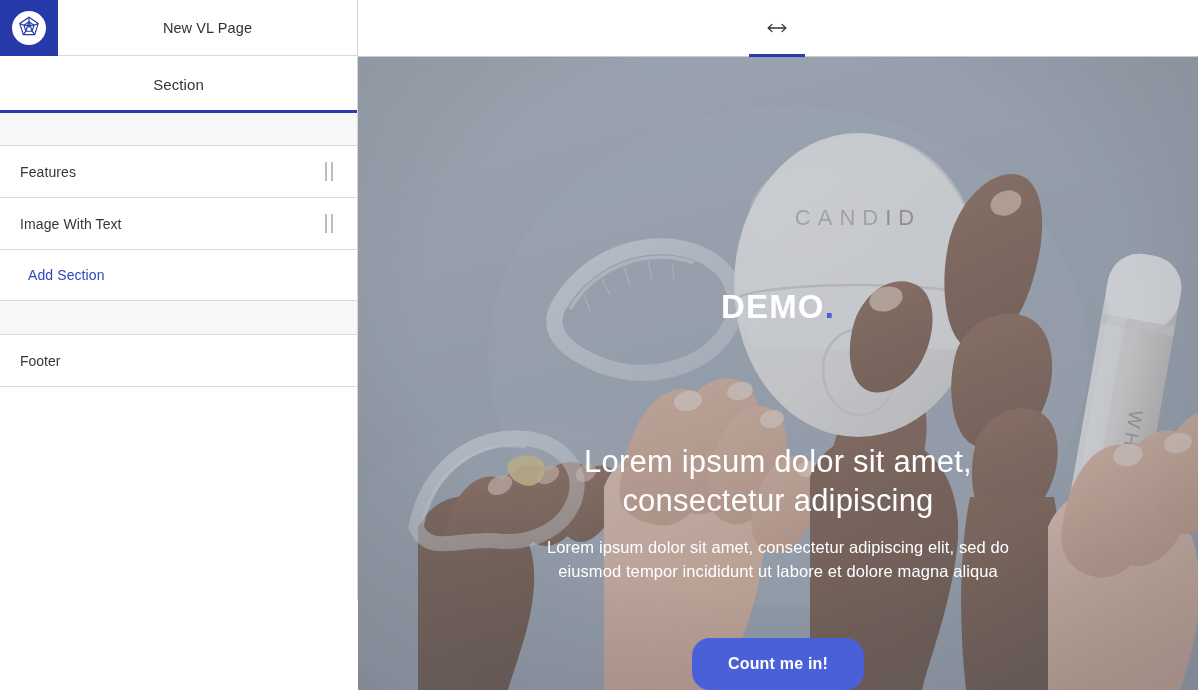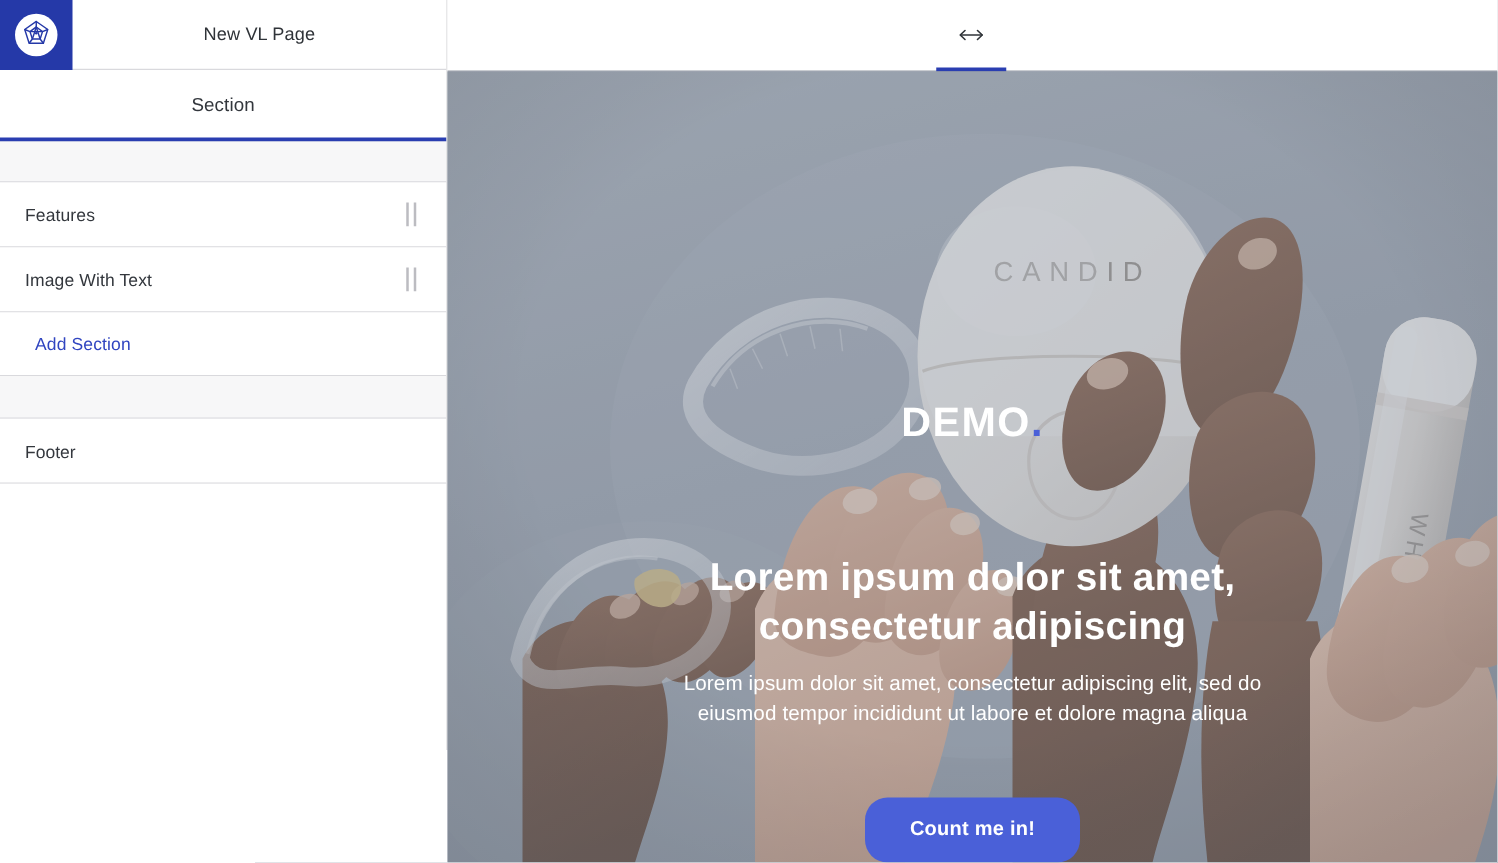--- a/index.html
+++ b/index.html
@@ -135,22 +135,22 @@
     z-index: 6;
   }
   .demo-logo {
     font-size: 33px; font-weight: 700; color: #ffffff;
     letter-spacing: 1.2px; line-height: 1;
     font-family: "Liberation Sans", sans-serif;
   }
   .demo-logo .dot { color: #4a60d8; }
 
   .hero-head {
-    margin-top: 89px;
-    font-size: 31px; font-weight: 700; color: #ffffff;
+    margin-top: 120px;
+    font-size: 31px; font-weight: 400; color: #ffffff;
     text-align: center; line-height: 1.24; max-width: 540px;
     letter-spacing: .2px;
   }
   .hero-sub {
     margin-top: 16px;
     font-size: 16.5px; color: #ffffff; text-align: center;
     line-height: 1.42; max-width: 520px; letter-spacing: .1px;
   }
   .cta {
     margin-top: 55px;

